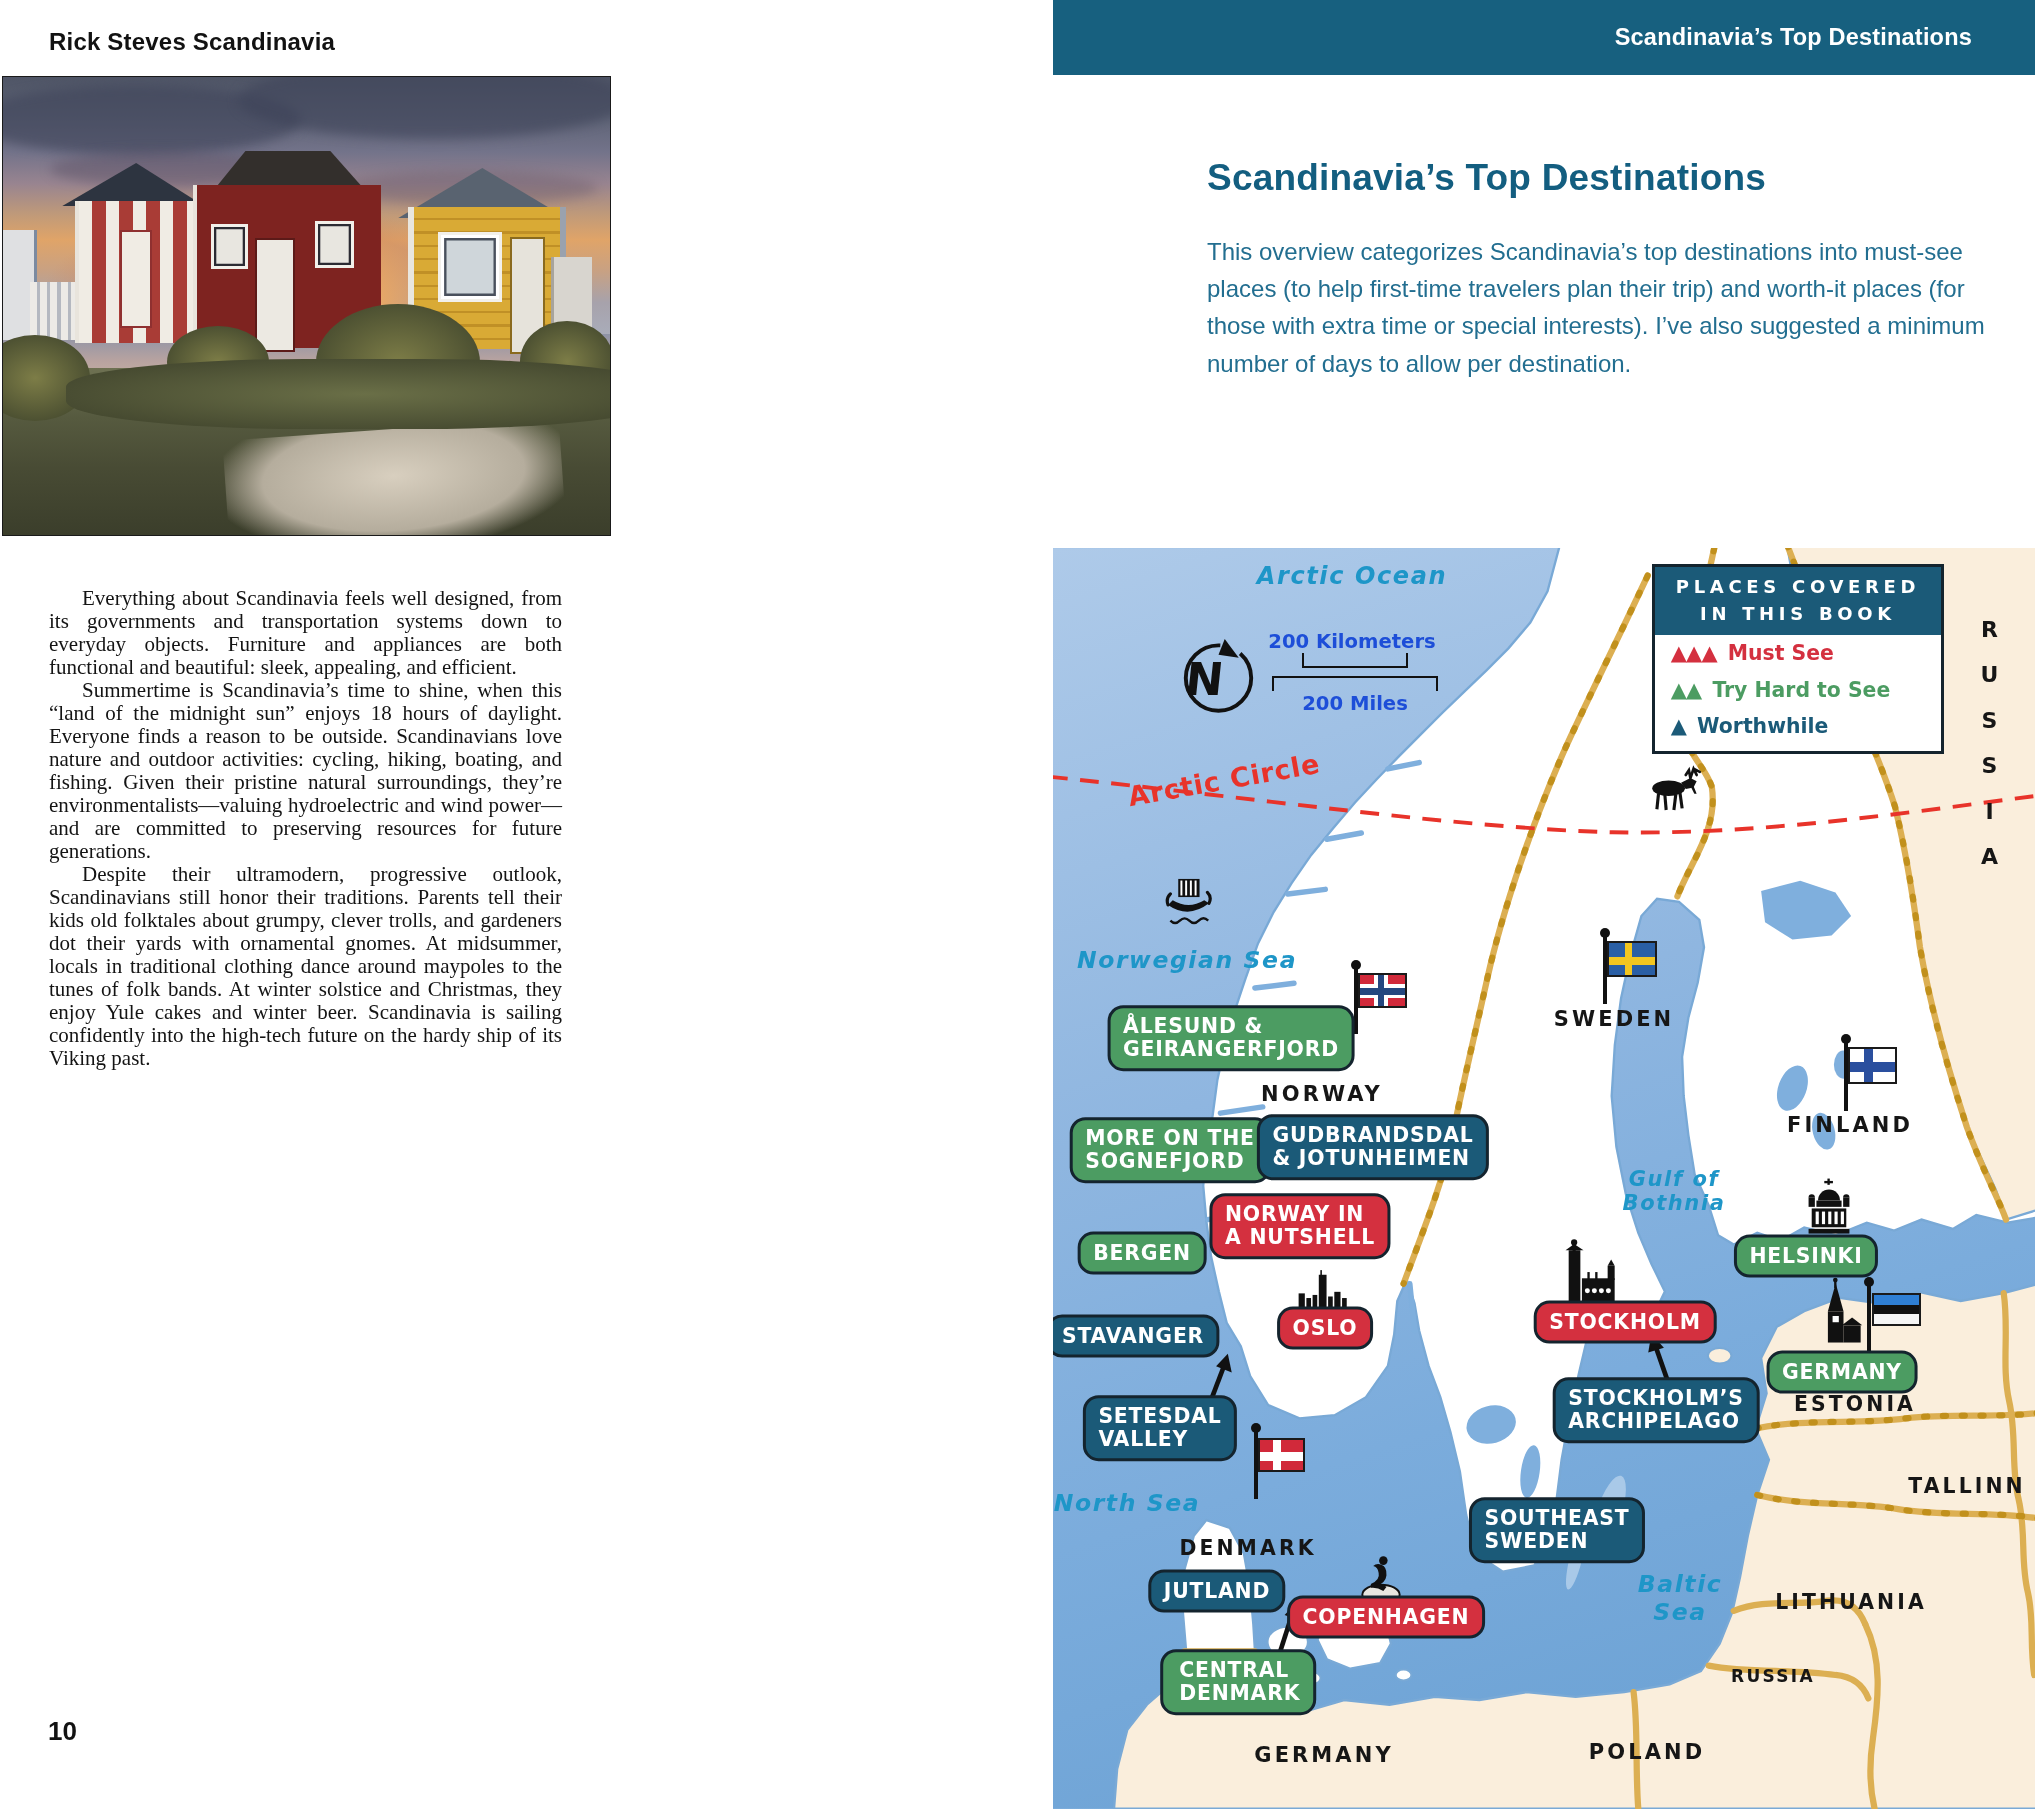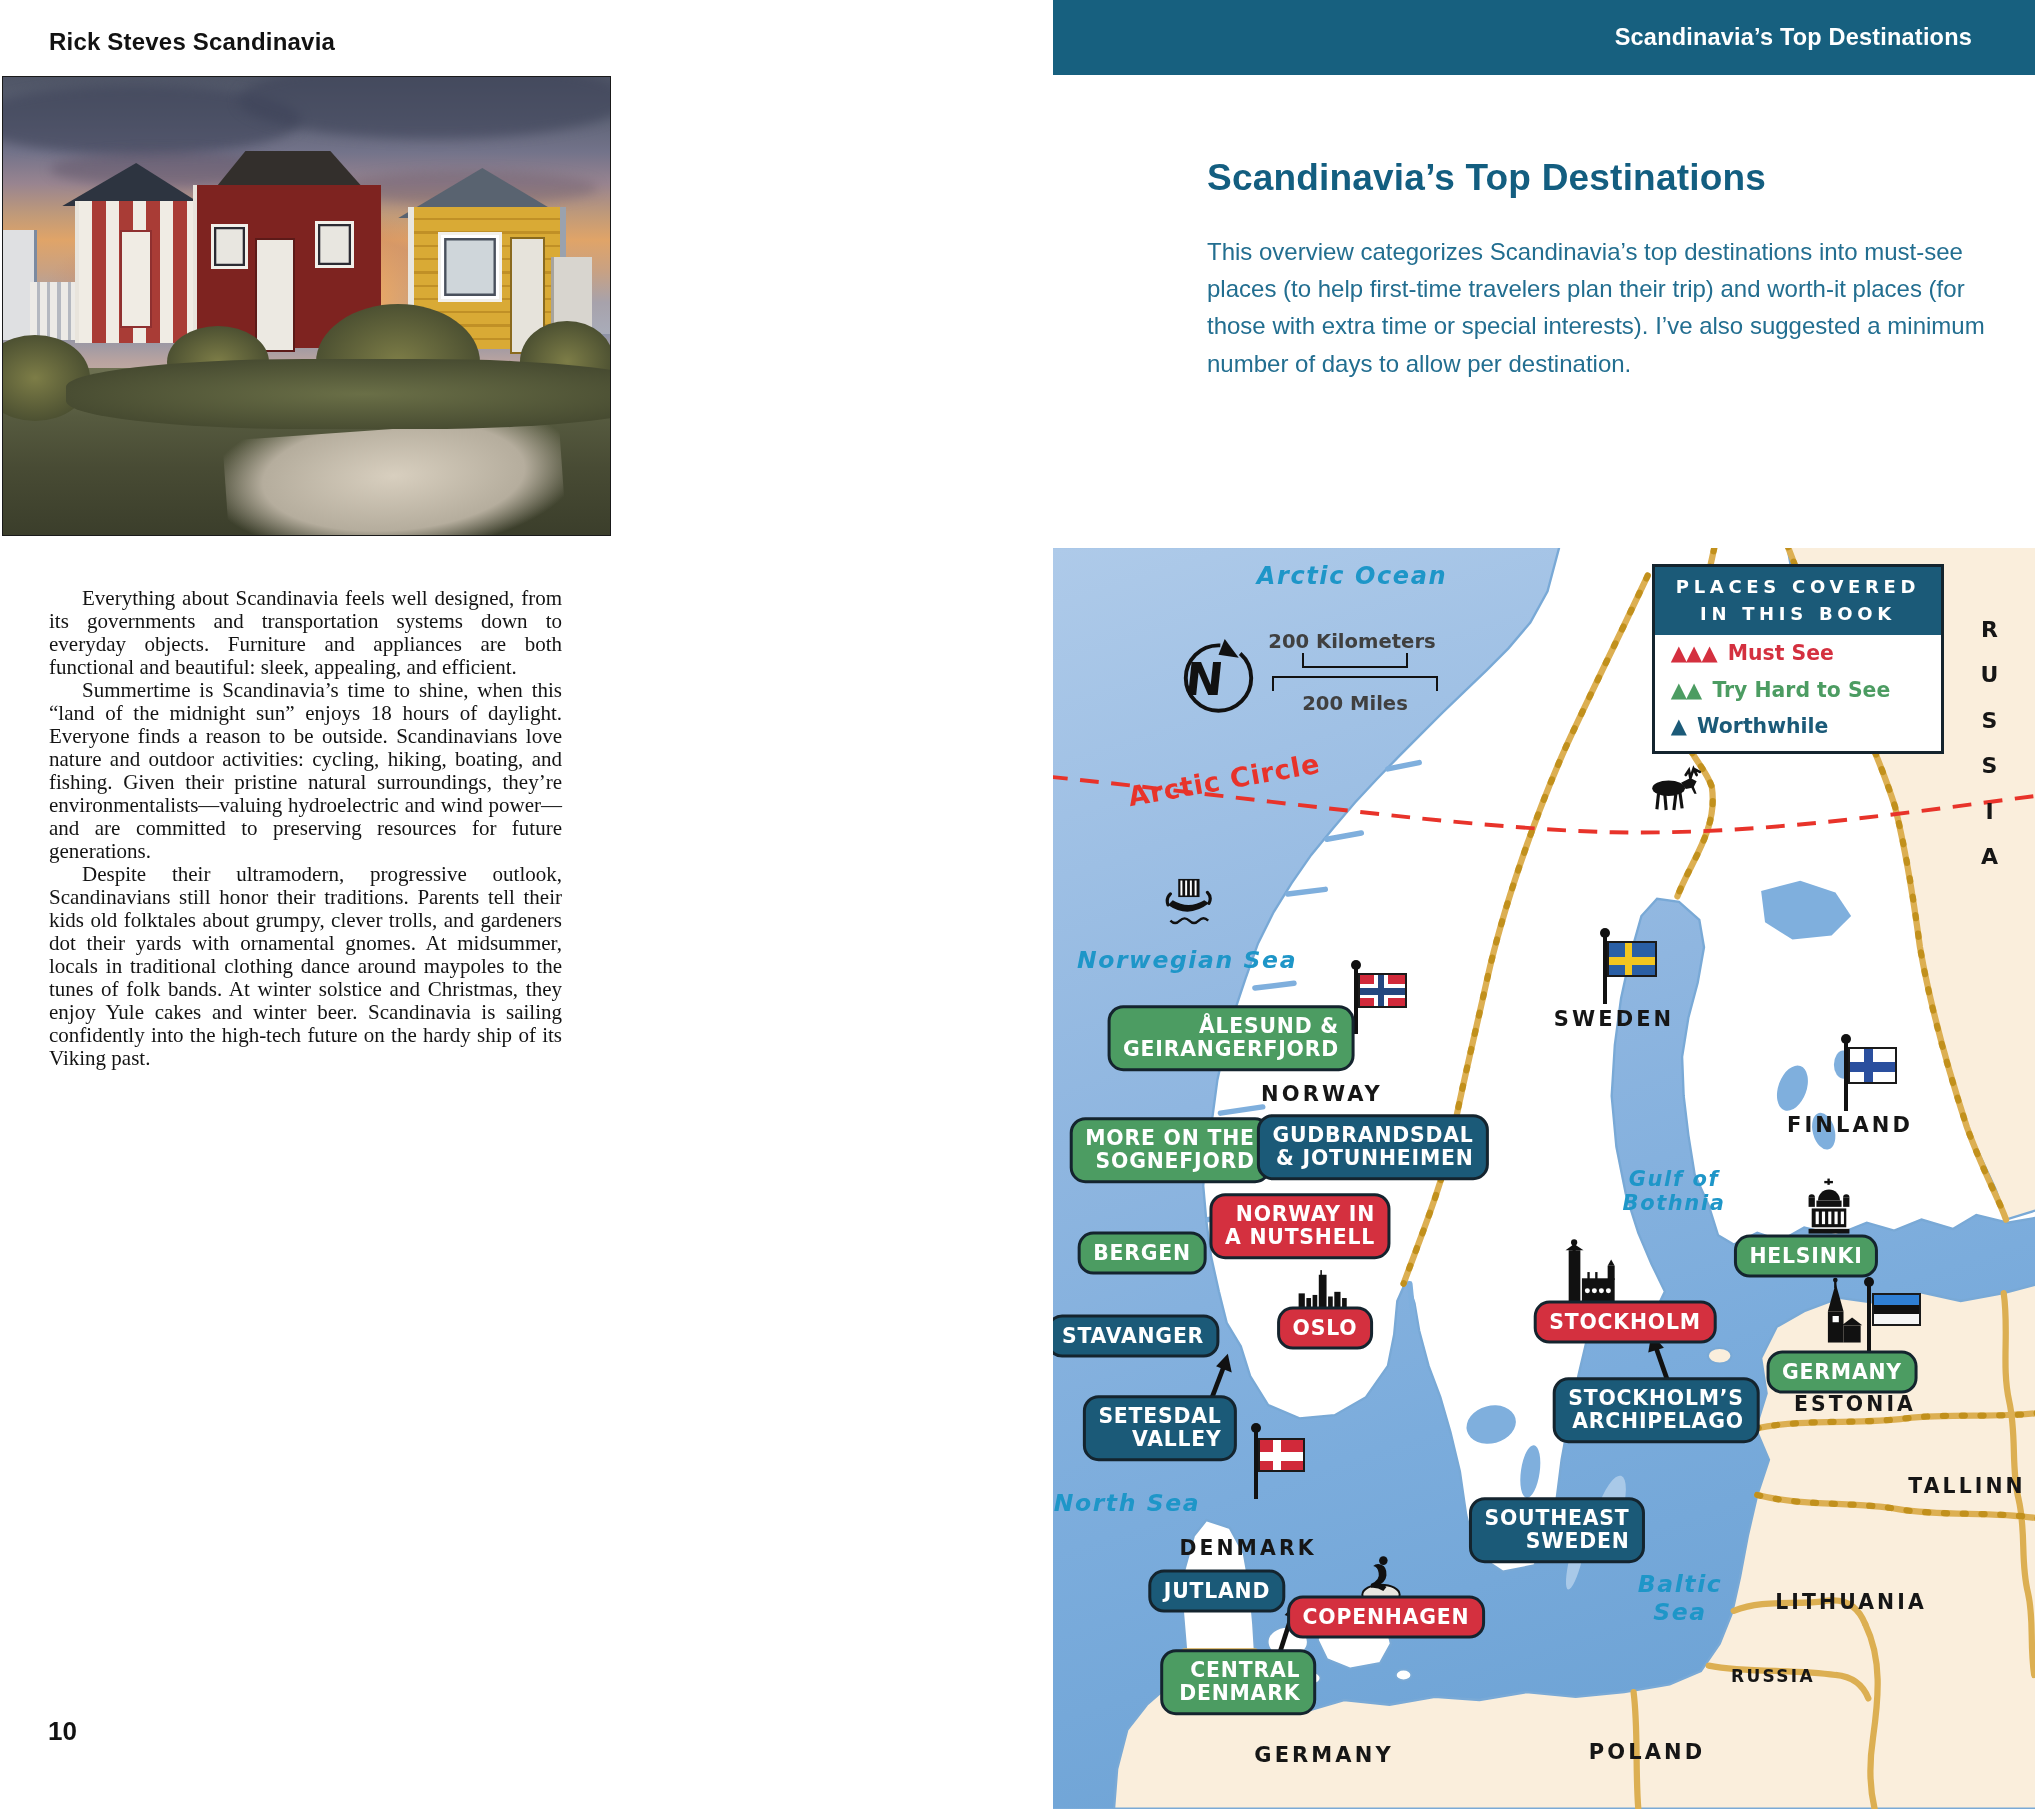--- a/index.html
+++ b/index.html
@@ -28,42 +28,42 @@
   .rp-bar span{position:absolute;right:63px;top:23.5px;font-size:23.5px;font-weight:bold;color:#fff;letter-spacing:0.2px;}
   .rp-title{position:absolute;left:1207px;top:157px;font-size:37px;font-weight:bold;color:#135E80;letter-spacing:0.2px;}
   .rp-intro{position:absolute;left:1207px;top:233px;width:783px;font-size:24px;line-height:1.55;color:#226E90;}
   .body-text{position:absolute;left:49px;top:587px;width:513px;font-family:"Liberation Serif",serif;
              font-size:21px;line-height:23px;color:#141414;text-align:justify;}
   .body-text p{margin:0;text-indent:33px;}
   
   .map{position:absolute;left:1053px;top:548px;width:982px;height:1261px;overflow:hidden;background:#9cc0e6;}
   .map svg.geo{position:absolute;left:0;top:0;}
   .dest{position:absolute;transform:translate(-50%,-50%);color:#fff;font-family:"DejaVu Sans",sans-serif;
-        font-size:20.4px;font-weight:bold;letter-spacing:0.8px;line-height:1.12;text-align:right;
+        font-size:20.4px;font-weight:bold;letter-spacing:0.8px;line-height:1.12;text-align:left;
         padding:7px 12.5px;border:3.1px solid #14242e;border-radius:15.7px;white-space:pre-line;z-index:6;}
   .dest.must{background:#D4303F;} .dest.try{background:#4C9C62;} .dest.worthwhile{background:#1B5A78;}
   .country{position:absolute;transform:translate(-50%,-50%);color:#161616;font-family:"DejaVu Sans",sans-serif;
            font-weight:600;white-space:nowrap;z-index:4;}
   .sea{position:absolute;transform:translate(-50%,-50%);color:#1E96C8;font-family:"DejaVu Sans",sans-serif;
        font-style:italic;font-weight:bold;letter-spacing:1.6px;text-align:center;white-space:pre-line;z-index:3;}
   .arctic-label{position:absolute;transform:translate(-50%,-50%) rotate(-10deg);color:#E8332A;
        font-family:"DejaVu Sans",sans-serif;font-size:27px;font-weight:bold;letter-spacing:0.8px;z-index:4;}
   .vrussia{position:absolute;left:917px;top:69px;width:39px;display:flex;flex-direction:column;align-items:center;
        gap:20.4px;color:#161616;font-family:"DejaVu Sans",sans-serif;font-size:22px;font-weight:600;z-index:4;}
   
   .legend{position:absolute;left:599px;top:15.7px;width:286px;background:#fff;border:3.1px solid #14242e;z-index:7;}
   .legend-head{background:#1B5A78;color:#fff;text-align:center;font-family:"DejaVu Sans",sans-serif;
        font-weight:bold;font-size:18px;letter-spacing:4.7px;line-height:1.5;padding:6.3px 0 7.8px;}
   .legend-row{display:flex;align-items:center;gap:11px;padding:6.3px 0 6.3px 15.7px;font-family:"DejaVu Sans",sans-serif;
        font-weight:bold;font-size:20.4px;}
   .legend-row .sym{font-size:21px;letter-spacing:-0.8px;}
   .c-must{color:#D4303F;} .c-try{color:#4C9C62;} .c-worth{color:#1B5A78;}
   
   .scale-txt{position:absolute;transform:translate(-50%,-50%);font-family:"DejaVu Sans",sans-serif;
-       font-size:19.6px;font-weight:600;color:#404040;z-index:5;white-space:nowrap;}
+       font-size:19.6px;font-weight:600;color:#1d4ed8;z-index:5;white-space:nowrap;}
   .bracket{position:absolute;z-index:5;}
   .bk-km{left:249px;top:105px;width:102px;height:12.5px;border-left:2.3px solid #111;border-right:2.3px solid #111;border-bottom:2.3px solid #111;}
   .bk-mi{left:219px;top:128px;width:162px;height:12.5px;border-left:2.3px solid #111;border-right:2.3px solid #111;border-top:2.3px solid #111;}
   
   .flag{position:absolute;border:2.3px solid #1a1a1a;z-index:6;box-sizing:border-box;}
   .pole{position:absolute;width:3.9px;background:#111;z-index:5;}
   .pole::before{content:"";position:absolute;left:-3.1px;top:-7px;width:10.2px;height:10.2px;border-radius:50%;background:#111;}
   .icon{position:absolute;z-index:6;}
 </style>
 </head>

